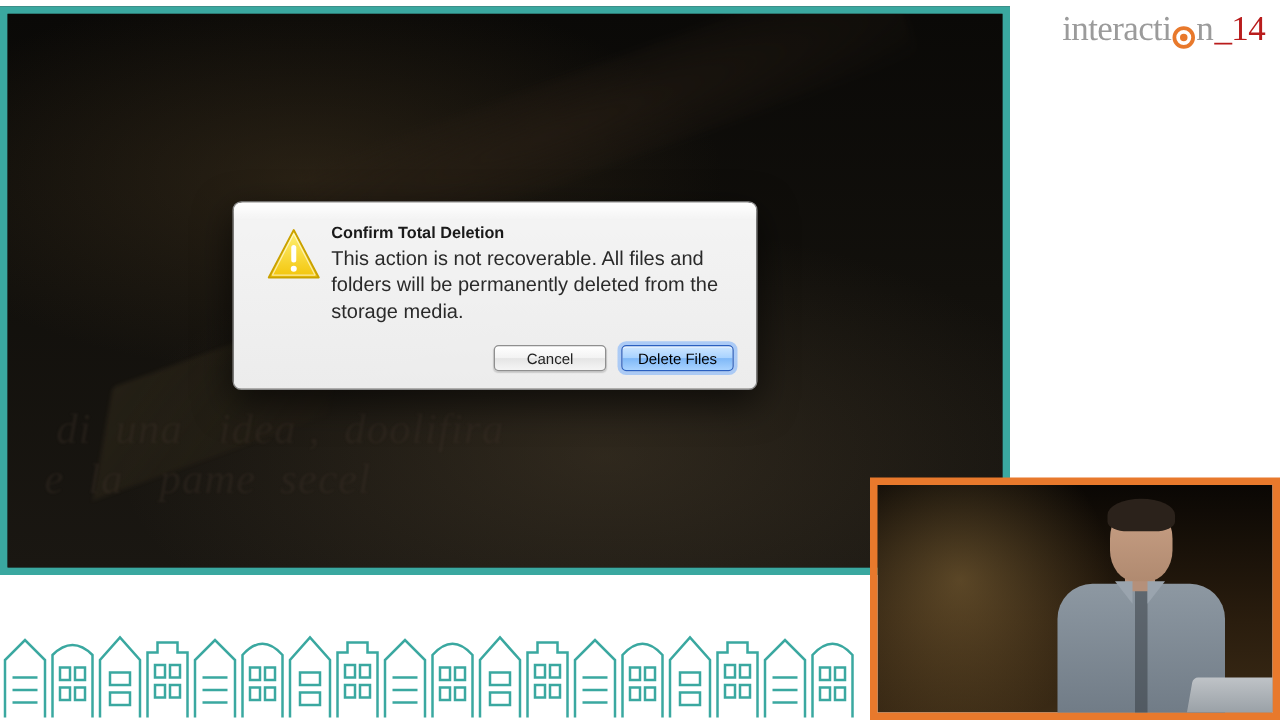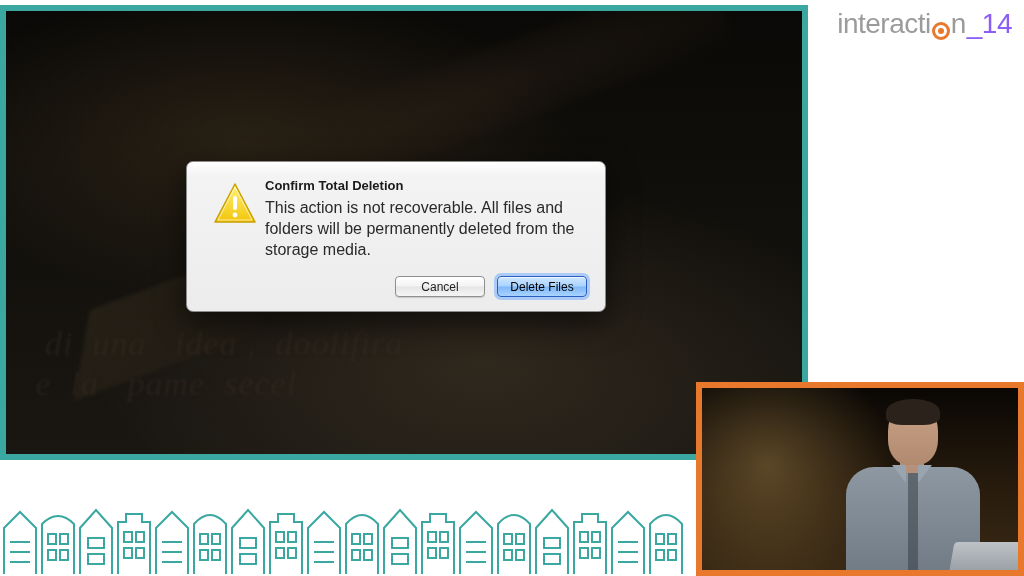--- a/index.html
+++ b/index.html
@@ -129,21 +129,21 @@
     background: linear-gradient(#cfe7ff, #a9d3ff 48%, #7fb8f7 52%, #a9d3ff);
     box-shadow: 0 0 0 3px rgba(92,160,255,0.45), 0 1px 0 rgba(255,255,255,0.7) inset;
     color: #000;
   }
 
   
   .brand {
     position: absolute;
     right: 12px;
     top: 8px;
-    font-family: Liberation Sans, sans-serif;
+    font-family: Liberation Serif, serif;
     font-size: 28px;
     letter-spacing: -0.5px;
     color: #9b9b9b;
     display: flex;
     align-items: baseline;
     text-align: right;
   }
   .brand .thin { font-weight: 300; }
   .brand .o-target {
     display: inline-flex;
@@ -160,21 +160,21 @@
     content: "";
     width: 6px; height: 6px;
     background: #e8792c;
     border-radius: 50%;
   }
   .brand .n14 {
     color: #9b9b9b;
     font-weight: 300;
   }
   .brand .under14 {
-    color: #8b5cf6;
+    color: #b91c1c;
     font-weight: 400;
     margin-left: 1px;
   }
 
   
   .speaker {
     position: absolute;
     right: 0;
     bottom: 0;
     width: 328px;

